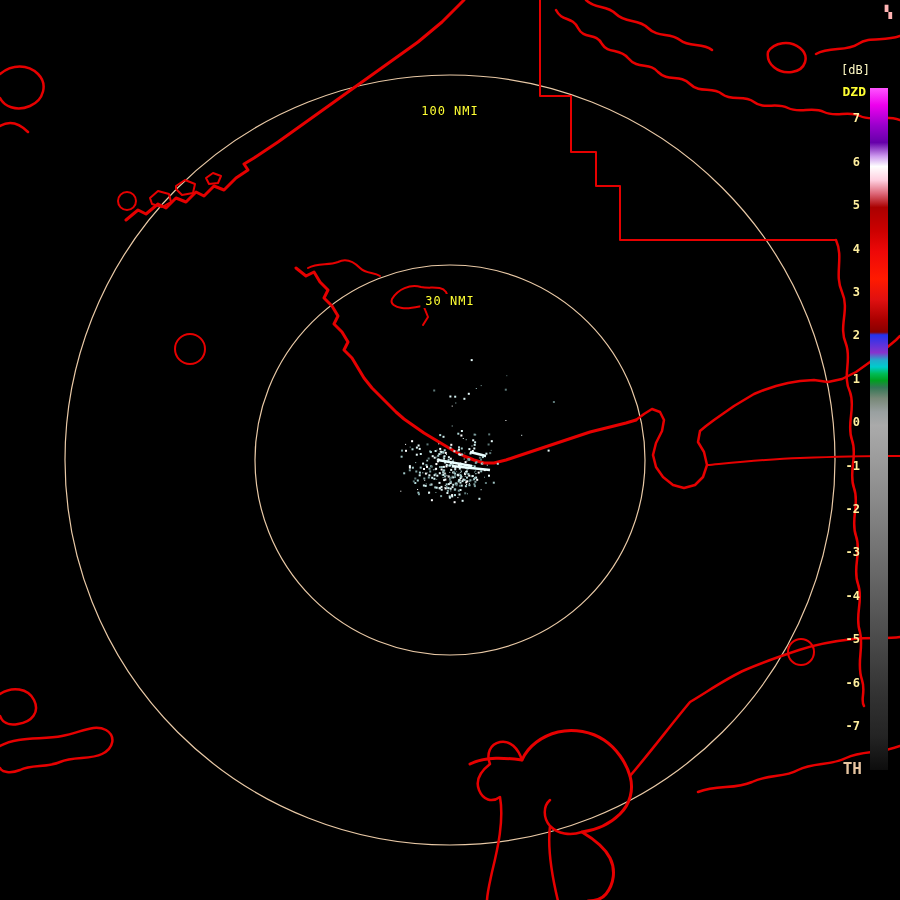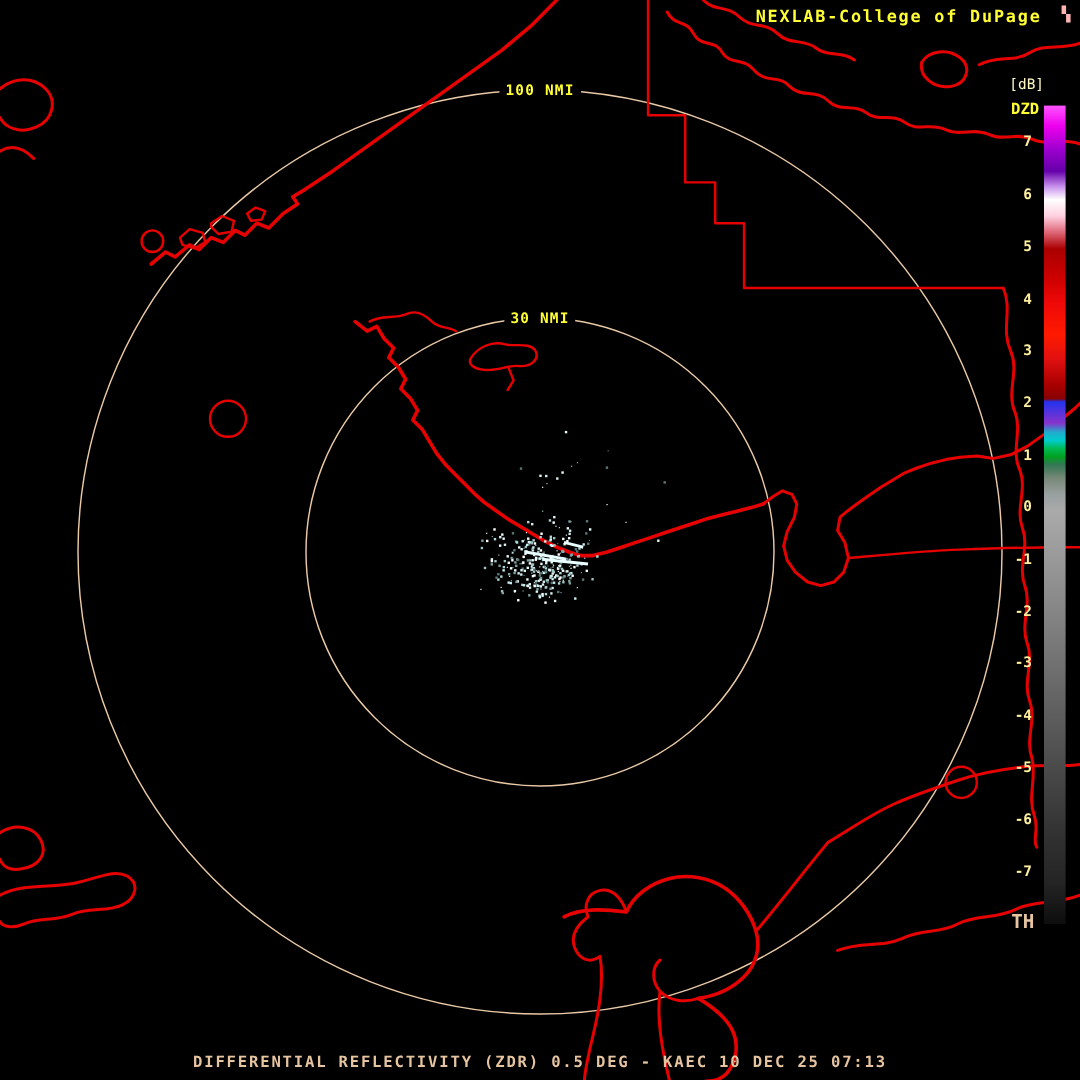--- a/index.html
+++ b/index.html
@@ -20,22 +20,22 @@
   .tick{
     position:absolute;right:40px;transform:translateY(-50%);
     color:#ffef9e;font-size:12px;font-weight:bold;
   }
   .cb-th{
     position:absolute;top:768px;right:38px;transform:translateY(-50%);
     color:#e6c4a0;font-size:16px;font-weight:bold;
   }
   .ring-label{
     position:absolute;transform:translate(-50%,-50%);background:#000;
-    color:#ffff33;font-size:12px;font-weight:bold;letter-spacing:1px;
-    padding:0 5px;white-space:nowrap;
+    color:#ffff33;font-size:12px;font-weight:normal;letter-spacing:1px;
+    padding:0 5px;white-space:nowrap;margin-top:36px;
   }
   .ring-label.outer{left:450px;top:75px;}
   .ring-label.inner{left:450px;top:265px;}
   .footer{
     position:absolute;left:0;top:878px;width:900px;text-align:center;
     color:#e6c4a0;font-size:13px;font-weight:bold;letter-spacing:1.5px;white-space:nowrap;
   }
 </style>
 </head>
 <body>
@@ -411,23 +411,20 @@
       <rect x="480.7" y="385.1" width="1" height="1" fill="#7fa0a0"></rect>
       <rect x="463.4" y="397.8" width="2" height="2" fill="#ddf4f4"></rect>
       <rect x="552.9" y="401.0" width="2" height="2" fill="#5d7878"></rect>
       <rect x="467.8" y="392.8" width="2" height="2" fill="#e8fbfb"></rect>
       <rect x="449.4" y="395.5" width="2" height="2" fill="#ddf4f4"></rect>
       <line x1="438" y1="460" x2="472" y2="466" stroke="#eaffff" stroke-width="2.4"></line>
       <line x1="452" y1="466" x2="490" y2="470" stroke="#eaffff" stroke-width="2.4"></line>
       <line x1="470" y1="452" x2="486" y2="456" stroke="#eaffff" stroke-width="2.4"></line>
     </svg>
 
-  <div class="header">
-    <span>NEXLAB-College of DuPage</span>
-  </div>
   <span class="glyph">▚</span>
 
   <div class="cb-title">DZD</div>
   <div class="cb-units">[dB]</div>
   <div id="colorbar" class="colorbar" style="background: linear-gradient(rgb(255, 85, 255) 0%, rgb(238, 0, 238) 2.5%, rgb(153, 0, 204) 5.5%, rgb(102, 0, 170) 8%, rgb(204, 153, 238) 10%, rgb(255, 255, 255) 11.5%, rgb(255, 208, 224) 13.5%, rgb(221, 102, 119) 15.5%, rgb(170, 0, 0) 17.5%, rgb(204, 0, 0) 21%, rgb(238, 8, 8) 24%, rgb(255, 26, 0) 28%, rgb(224, 16, 16) 31%, rgb(170, 0, 0) 34%, rgb(136, 0, 0) 35.8%, rgb(34, 51, 238) 36.2%, rgb(85, 51, 221) 37.5%, rgb(136, 51, 204) 38.8%, rgb(34, 170, 204) 39.9%, rgb(0, 204, 204) 40.9%, rgb(0, 187, 85) 41.9%, rgb(0, 160, 32) 42.9%, rgb(51, 119, 85) 43.9%, rgb(119, 136, 119) 45.5%, rgb(153, 160, 160) 47.5%, rgb(170, 170, 170) 49.5%, rgb(160, 160, 160) 53%, rgb(142, 142, 142) 59%, rgb(120, 120, 120) 66%, rgb(98, 98, 98) 73%, rgb(74, 74, 74) 81%, rgb(50, 50, 50) 89%, rgb(36, 36, 36) 95%, rgb(13, 13, 13) 100%);"></div>
   <div id="cb-ticks">
       <span class="tick" style="top: 118.38px;">7</span>
       <span class="tick" style="top: 161.78px;">6</span>
       <span class="tick" style="top: 205.18px;">5</span>
       <span class="tick" style="top: 248.58px;">4</span>
@@ -441,14 +438,13 @@
       <span class="tick" style="top: 595.78px;">-4</span>
       <span class="tick" style="top: 639.18px;">-5</span>
       <span class="tick" style="top: 682.58px;">-6</span>
       <span class="tick" style="top: 725.98px;">-7</span>
     </div>
   <div class="cb-th">TH</div>
 
   <div class="ring-label outer">100 NMI</div>
   <div class="ring-label inner">30 NMI</div>
 
-  <div class="footer">DIFFERENTIAL REFLECTIVITY (ZDR) 0.5 DEG - KAEC 10 DEC 25 07:13</div>
 </div>
 
 </body></html>

